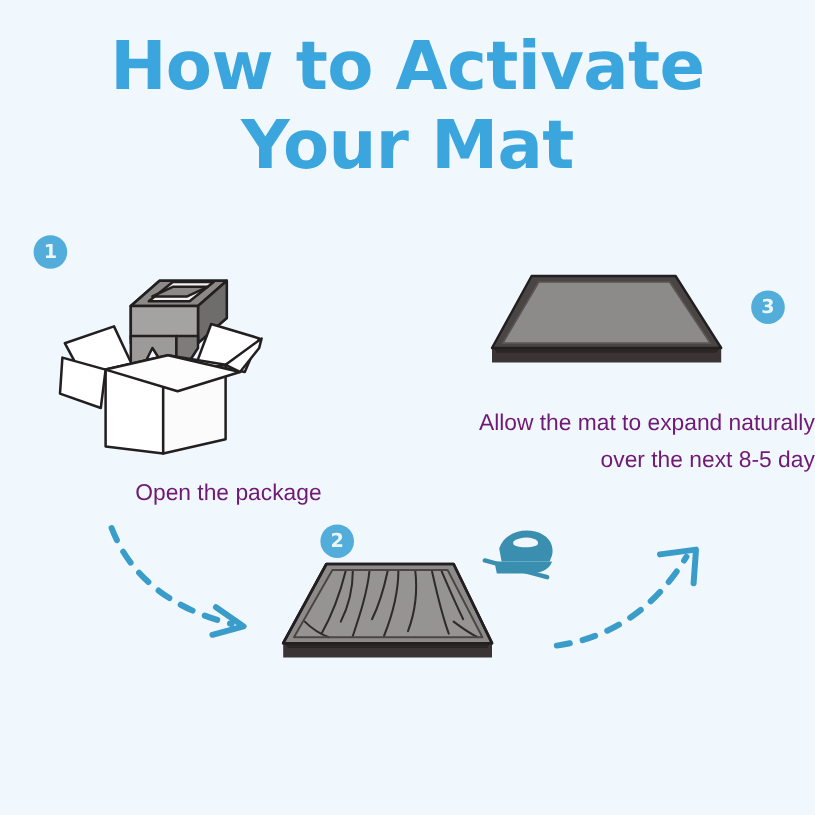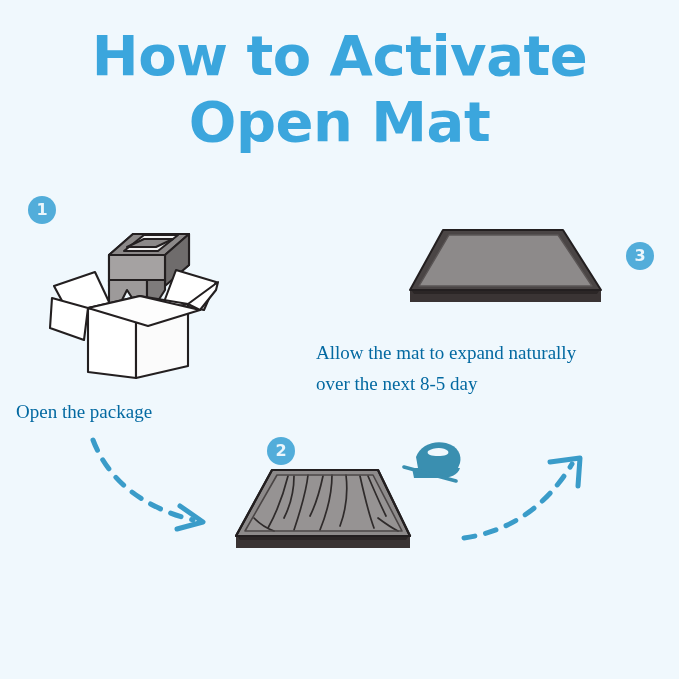--- a/index.html
+++ b/index.html
@@ -56,28 +56,28 @@
     justify-content: center;
     line-height: 1;
   }
   #badge1 { left: 28px;  top: 196px; }
   #badge2 { left: 267px; top: 437px; }
   #badge3 { left: 626px; top: 242px; }
 
   
   .caption {
     position: absolute;
-    color: #0369a1;
-    font-family: Liberation Serif, serif;
+    color: #701a75;
+    font-family: Liberation Sans, sans-serif;
     font-size: 19px;
     line-height: 31px;
-    text-align: left;
+    text-align: right;
     white-space: nowrap;
   }
-  #cap1 { left: 16px;   top: 396px; width: 265px; }
+  #cap1 { left: 3px;   top: 396px; width: 265px; }
   #cap3 { left: 316px; top: 337px; width: 363px; font-size: 19px; }
   #cap2 { left: 108px; top: 582px; width: 470px; }
 
   
   .illus { position: absolute; }
   #box-illus   { left: 48px;  top: 220px; }
   #mat2-illus  { left: 228px; top: 460px; }
   #mat3-illus  { left: 398px; top: 222px; }
   #iron-illus  { left: 398px; top: 437px; }
   #arrow1      { left: 85px;  top: 432px; }
@@ -85,21 +85,21 @@
 
   svg { display: block; }
 </style>
 </head>
 <body>
 
 <div id="stage">
 
   <div class="title-block">
     <span class="title-line l1">How to Activate</span>
-    <span class="title-line l2">Open Mat</span>
+    <span class="title-line l2">Your Mat</span>
   </div>
 
   <div class="badge" id="badge1">1</div>
   <div class="badge" id="badge2">2</div>
   <div class="badge" id="badge3">3</div>
 
   <div class="illus" id="box-illus">
     <svg width="175" height="160" viewBox="0 0 175 160">
 
       <g stroke="#231f20" stroke-width="2.1" stroke-linejoin="round">

